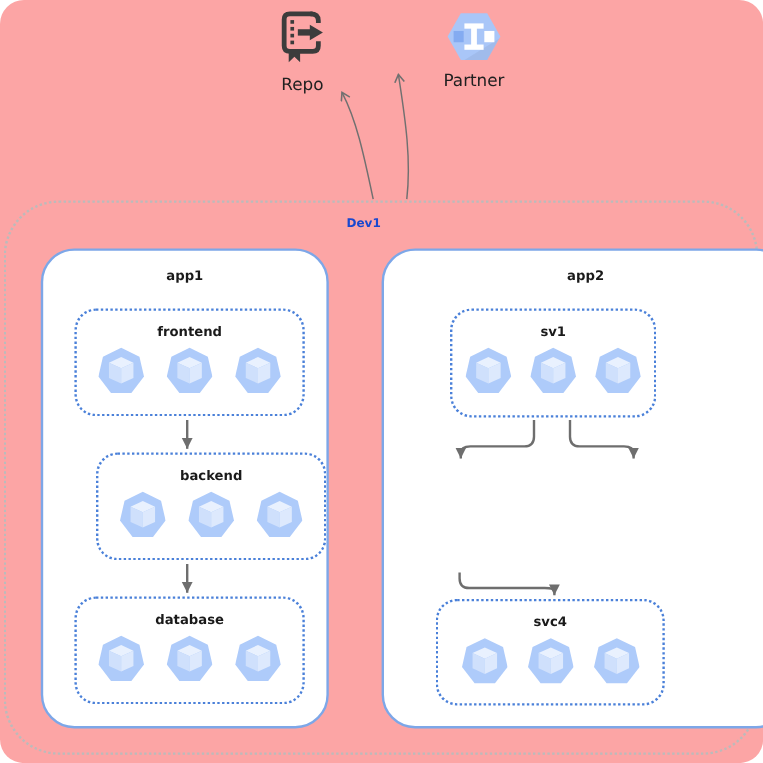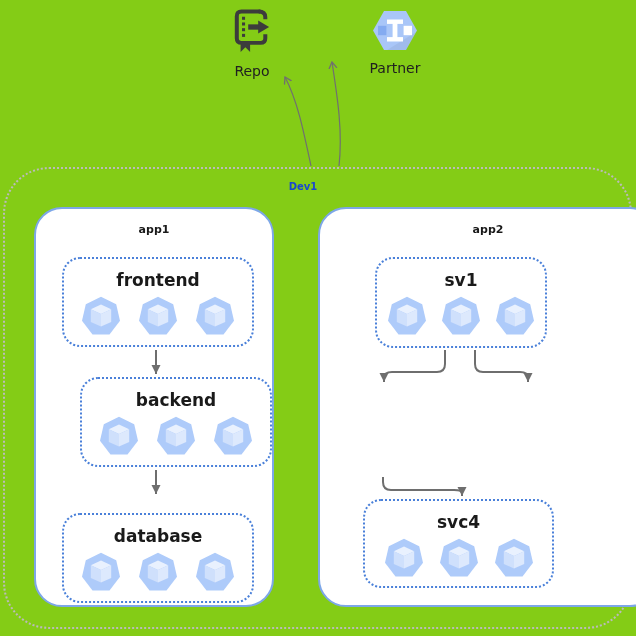--- a/index.html
+++ b/index.html
@@ -13,21 +13,21 @@
     --pod-cube-top:#e9f1fe;
     --pod-cube-left:#cfe0fc;
     --pod-cube-right:#dde9fd;
     --partner-hexagon:#a9c6f8;
     --repo-icon:#3c3c3c;
     --label-text:#1a1a1a;
   }
   *{margin:0;padding:0;box-sizing:border-box;}
   html,body{background:#ffffff;}
   body{font-family:"DejaVu Sans","Liberation Sans",sans-serif;}
-  .canvas{position:relative;width:636px;height:636px;background:#84cc16;overflow:hidden;}
+  .canvas{position:relative;width:636px;height:636px;background:#fca5a5;overflow:hidden;border-radius:20px;}
 
   .arrow-layer{position:absolute;left:0;top:0;width:636px;height:636px;pointer-events:none;z-index:6;}
 
   .ext-node{position:absolute;display:flex;flex-direction:column;align-items:center;z-index:3;}
   .ext-node .ext-label{font-size:14px;color:#202020;margin-top:5px;white-space:nowrap;}
   .repo-node{left:228px;top:8px;width:48px;}
   .partner-node{left:352px;top:10px;width:54px;margin-left:16px;}
 
   .dev-box{position:absolute;left:3px;top:167px;width:629px;height:462px;
     border:2px dotted var(--boundary-border);border-radius:46px;z-index:1;}
@@ -35,30 +35,30 @@
     font-size:10px;font-weight:bold;color:var(--dev-label);z-index:2;white-space:nowrap;}
 
   .app-box{position:absolute;border:2px solid var(--app-border);border-radius:28px;
     background:#fff;z-index:2;}
   .app1{left:34px;top:207px;width:240px;height:400px;}
   .app2{left:318px;top:207px;width:340px;height:400px;}
   .app-title{text-align:center;padding-top:14px;font-size:11px;font-weight:bold;color:var(--label-text);}
 
   .svc-box{position:absolute;border:2px dotted var(--service-border);border-radius:18px;
     background:#fff;display:flex;flex-direction:column;align-items:center;}
-  .svc-title{margin-top:11px;font-size:17px;font-weight:bold;color:var(--label-text);}
+  .svc-title{margin-top:11px;font-size:11px;font-weight:bold;color:var(--label-text);}
   .pods{display:flex;justify-content:center;align-items:center;margin-top:6px;}
   .pods.g19{gap:19px;} .pods.g17{gap:17px;} .pods.g16{gap:16px;}
   .pod{display:block;width:38px;height:40px;}
   .pod svg{display:block;}
 
   
   .svc-frontend{left:26px;top:48px;width:192px;height:90px;}
   .svc-backend{left:44px;top:168px;width:192px;height:90px;}
-  .svc-database{left:26px;top:304px;width:192px;height:90px;}
+  .svc-database{left:26px;top:288px;width:192px;height:90px;}
   .svc-sv1{left:55px;top:48px;width:172px;height:91px;}
   .svc-svc2{left:2px;top:176px;width:121px;height:90px;}
   .svc-svc3{left:151px;top:176px;width:121px;height:90px;}
   .svc-svc4{left:43px;top:290px;width:191px;height:89px;}
 </style>
 </head>
 <body>
 
 <div class="canvas">
 

